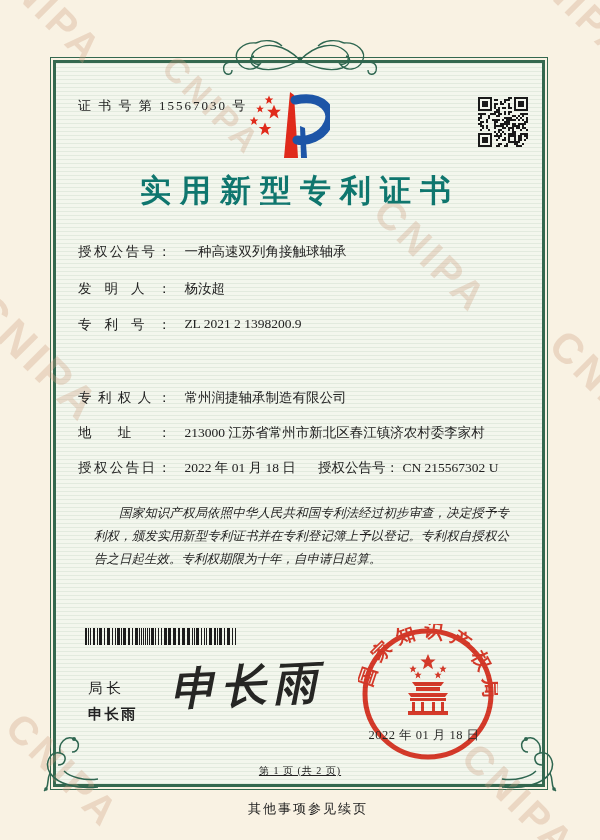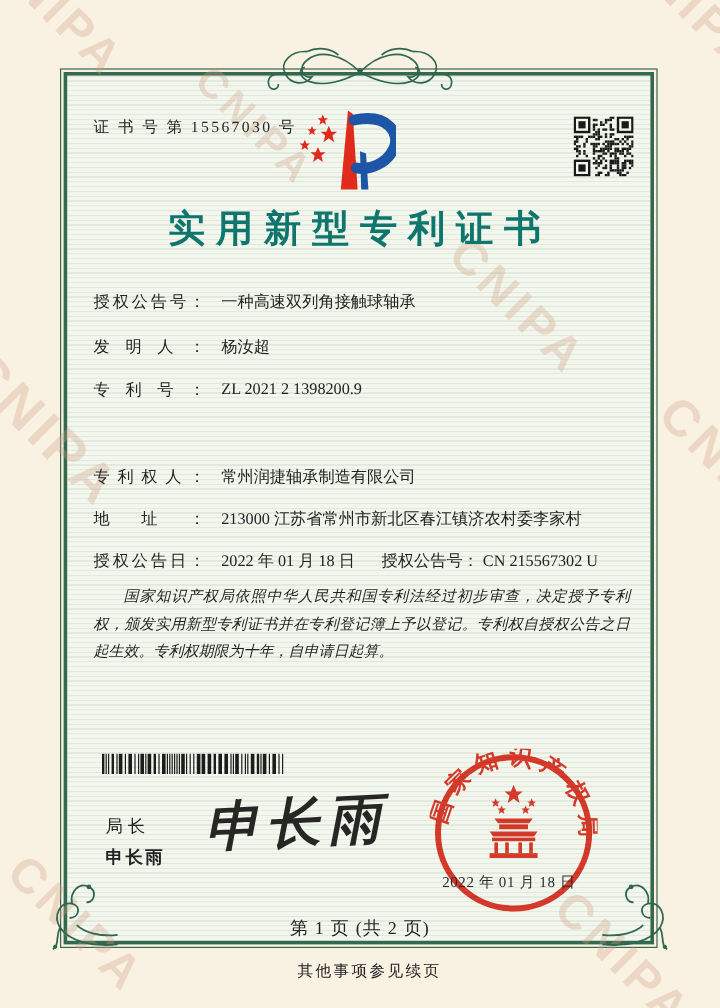--- a/index.html
+++ b/index.html
@@ -23,31 +23,31 @@
 
   .logo{position:absolute;left:238px;top:90px;}
   .qr{position:absolute;left:478px;top:97px;width:50px;height:50px;}
 
   .field-row{position:absolute;left:78px;width:450px;font-size:13.5px;white-space:nowrap;}
   .field-label{display:inline-block;width:93px;text-align:justify;text-align-last:justify;vertical-align:top;}
   .field-value{margin-left:10px;margin-top:21px;}
   .field-group2{position:absolute;left:240px;top:0;}
 
   .body-text{position:absolute;left:78px;top:486px;width:447px;font-size:12.5px;line-height:1.82;font-style:italic;color:#1f1f1f;}
-  .body-text p{margin:0;text-indent:2em;text-align:justify;}
+  .body-text p{margin:16px;text-indent:2em;text-align:justify;}
 
   .barcode{position:absolute;left:85px;top:628px;width:156px;height:17px;}
 
   .officer-title{position:absolute;left:88px;top:679px;font-size:14.5px;letter-spacing:4px;font-weight:400;}
   .officer-name{position:absolute;left:88px;top:705px;font-size:14.5px;letter-spacing:2px;font-weight:600;}
   .signature{position:absolute;left:162px;top:656px;width:170px;text-align:center;font-size:45px;font-style:italic;font-weight:600;letter-spacing:6px;color:#262624;transform:rotate(-3deg);}
 
   .seal{position:absolute;left:358px;top:624px;width:140px;height:140px;z-index:4;opacity:.95;mix-blend-mode:multiply;}
 
-  .page-footer{position:absolute;left:0;right:0;top:764px;text-align:center;font-size:15px;letter-spacing:1px;}
+  .page-footer{position:absolute;left:0;right:0;top:764px;text-align:center;font-size:10px;letter-spacing:1px;text-decoration:underline;}
   .continuation{position:absolute;left:0;right:0;top:800px;text-align:center;font-size:13px;letter-spacing:2px;padding-left:16px;}
 
   .ornament-top{position:absolute;left:204px;top:38px;z-index:4;}
   .ornament-bl{position:absolute;left:38px;top:731px;z-index:4;}
   .ornament-br{position:absolute;left:498px;top:731px;z-index:4;transform:scaleX(-1);}
 </style>
 </head>
 <body>
 
 <div class="page">

